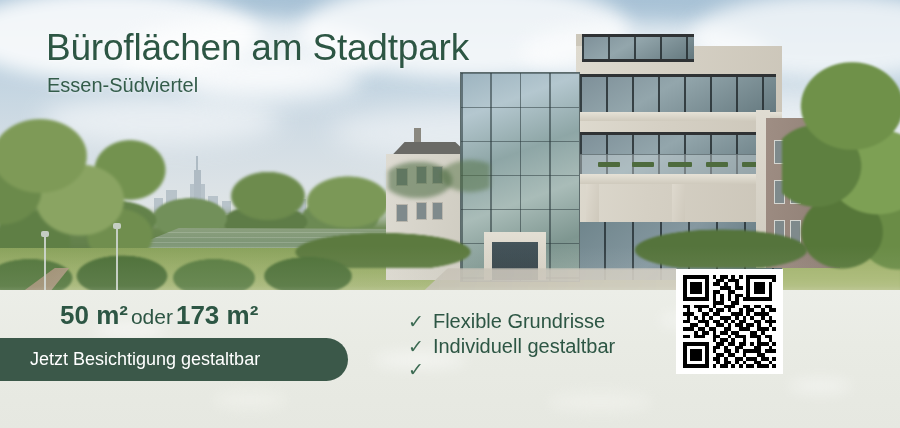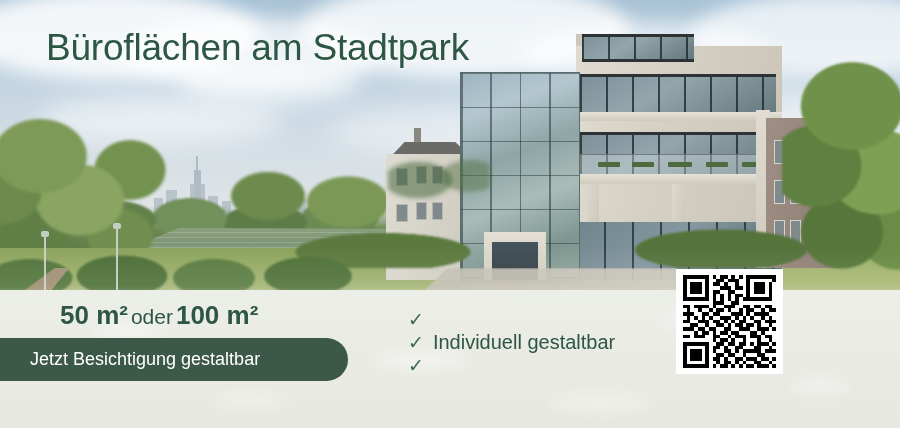--- a/index.html
+++ b/index.html
@@ -420,32 +420,34 @@
     <div class="path"></div>
     <div class="lamp lmp1"></div>
     <div class="lamp lmp2"></div>
 
     <div class="fade"></div>
     <div class="bottomband"></div>
     <div class="grain"></div>
   </div>
 
   <div class="headline">Büroflächen am Stadtpark</div>
+  <div class="subline">Essen-Südviertel</div>
 
   <div class="sizes">
-    <b>50 m²</b><span class="mid">oder</span><b>100 m²</b>
+    <b>50 m²</b><span class="mid">oder</span><b>173 m²</b>
   </div>
 
   <div class="cta">
     <span>Jetzt Besichtigung gestaltbar</span>
   </div>
 
   <div class="bullets">
     <div class="bullet">
       <span class="chk">✓</span>
+      <span>Flexible Grundrisse</span>
     </div>
     <div class="bullet">
       <span class="chk">✓</span>
       <span>Individuell gestaltbar</span>
     </div>
     <div class="bullet">
       <span class="chk">✓</span>
     </div>
   </div>
 

